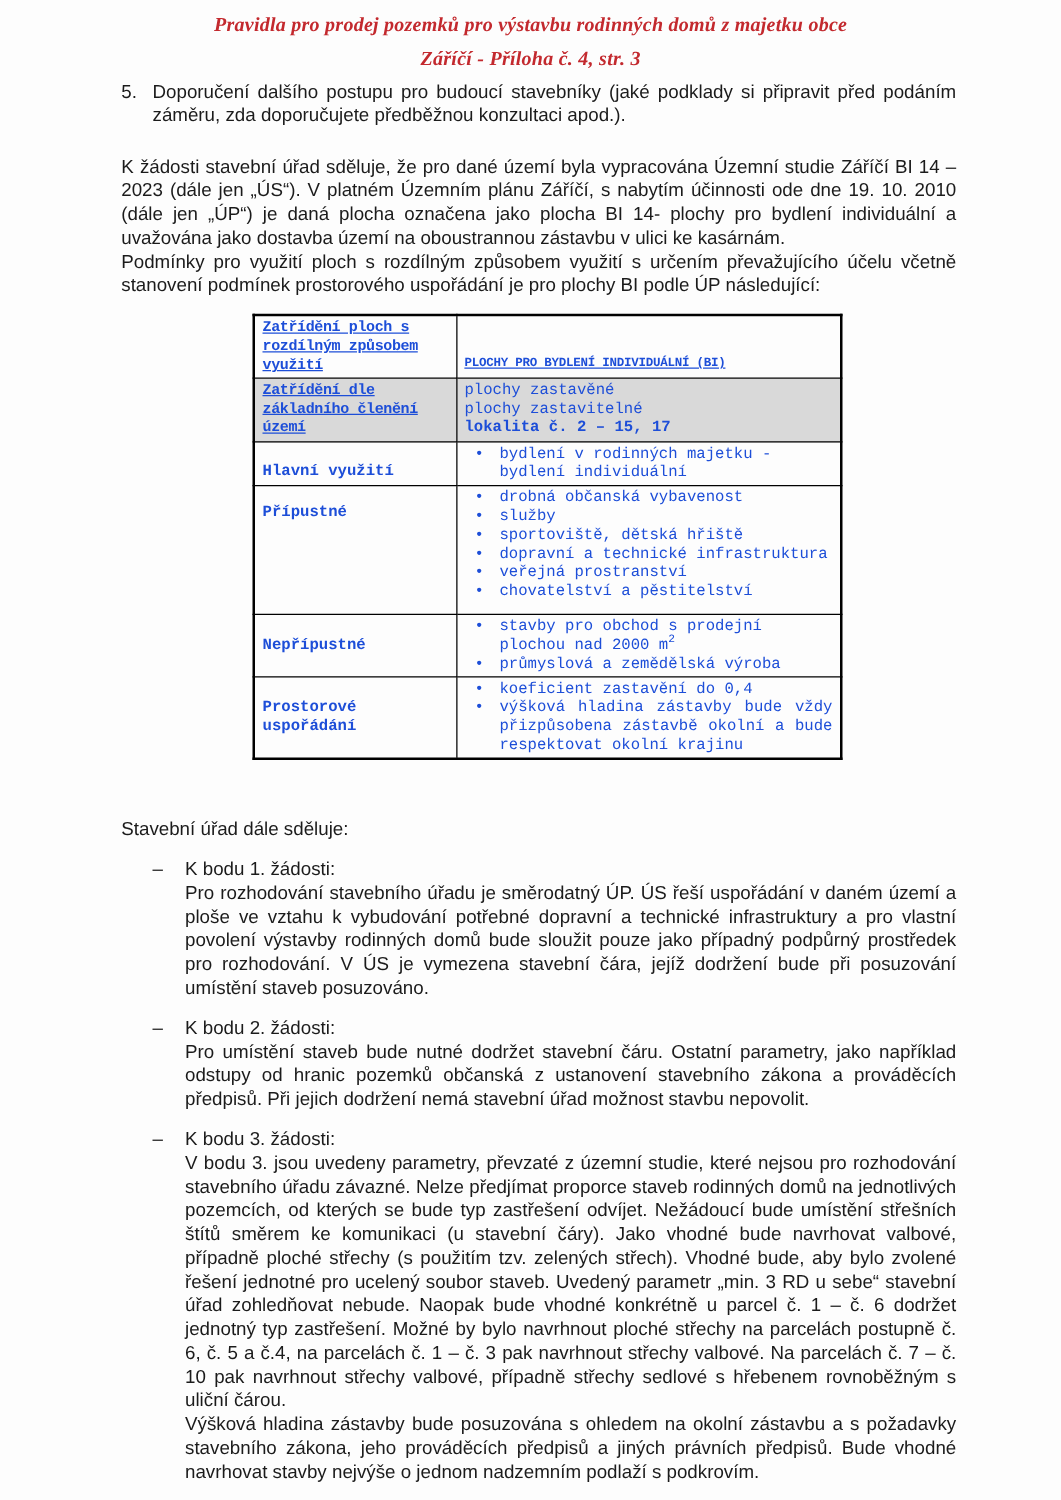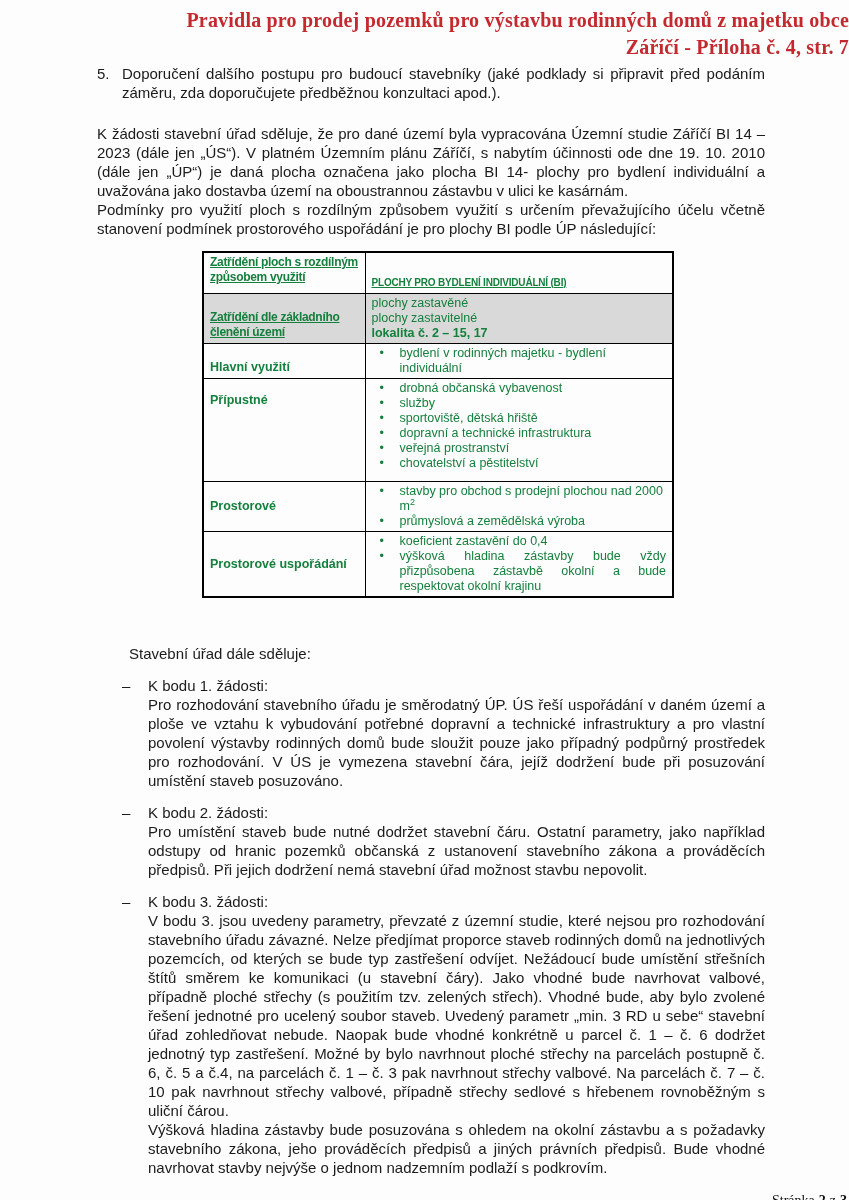--- a/index.html
+++ b/index.html
@@ -4,37 +4,37 @@
 <style>
   html,body{margin:0;padding:0;background:#e8e8e8;}
   .page{
     width:849px;height:1200px;margin:0 auto;background:#fdfdfd;
     position:relative;overflow:hidden;
     font-family:"Liberation Sans",sans-serif;color:#1b1b1b;
   }
   
   .doc-title{
     font-family:"Liberation Serif",serif;font-weight:700;
-    text-align:right;font-size:20px;line-height:27px;
-    padding-top:7px;letter-spacing:.2px;
+    text-align:center;font-size:16px;line-height:27px;
+    padding-top:7px;letter-spacing:.2px;font-style:italic;
   }
   
   .content{margin:0 84px 0 97px;font-size:15px;line-height:19px;}
   .para{text-align:justify;margin:0;}
   
   .item5{display:flex;margin-top:3px;}
   .item5-num{width:25px;flex:none;}
   .item5-text{text-align:justify;flex:1;}
   .intro{margin-top:22px;}
   
   .table-wrap{margin:13px 0 0 105px;}
   table.zoning{
     border-collapse:collapse;table-layout:fixed;
-    font-family:Liberation Sans, sans-serif;font-size:12.5px;line-height:15px;
-    border:2px solid #000;color:#15803d;
+    font-family:Liberation Mono, monospace;font-size:12.5px;line-height:15px;
+    border:2px solid #000;color:#1d4ed8;
   }
   table.zoning td{border:1.5px solid #000;padding:2px 6px;vertical-align:top;}
   .col-label{width:162px;}
   .col-value{width:308px;}
   .lbl{font-weight:700;}
   .u{text-decoration:underline;}
   .just{text-align:justify;}
   .gray{background:#d9d9d9;}
   .vbottom{vertical-align:bottom !important;padding-bottom:3px !important;}
   .vmiddle{vertical-align:middle !important;}
@@ -43,41 +43,41 @@
   .row2-lbl{font-size:12px;letter-spacing:-.3px;}
   .bold-line{font-weight:700;}
   ul.bullets{margin:0;padding:0;list-style:none;}
   ul.bullets li{position:relative;padding-left:28px;}
   ul.bullets li::before{content:"\2022";position:absolute;left:8px;}
   ul.bullets.justify li{text-align:justify;}
   td sup{font-size:9px;line-height:0;}
   .h39{height:35px;} .h45{height:41px;} .h30{height:26px;}
   .h90{height:86px;} .h43{height:39px;} .h47{height:43px;}
   
-  .notes-intro{margin-top:46px;margin-left:32px;}
+  .notes-intro{margin-top:46px;}
   .note{margin-top:13px;}
   .note-head{display:flex;margin-left:25px;}
   .note-dash{width:26px;flex:none;}
   .note-body{margin-left:51px;text-align:justify;}
   
   .footer{
     text-align:right;font-family:"Liberation Serif",serif;
     font-size:14px;margin-top:16px;color:#111;
   }
   .footer .bold{font-weight:700;}
   .footer span{margin:0 2px;}
 </style>
 </head>
 <body>
 
 <div class="page">
 
   <div class="doc-title" style="color:#c3292e;">
     <div>Pravidla pro prodej pozemků pro výstavbu rodinných domů z majetku obce</div>
-    <div>Záříčí - Příloha č. 4, str. 7</div>
+    <div>Záříčí - Příloha č. 4, str. 3</div>
   </div>
 
   <div class="content">
 
     <div class="item5">
       <span class="item5-num">5.</span>
       <span class="item5-text">Doporučení dalšího postupu pro budoucí stavebníky (jaké podklady si připravit před podáním záměru, zda doporučujete předběžnou konzultaci apod.).</span>
     </div>
 
     <div class="intro">
@@ -130,21 +130,21 @@
                   <li>služby</li>
                   <li>sportoviště, dětská hřiště</li>
                   <li>dopravní a technické infrastruktura</li>
                   <li>veřejná prostranství</li>
                   <li>chovatelství a pěstitelství</li>
                 </ul>
           </td>
         </tr>
         <tr>
           <td class="h43 vmiddle">
-            <span class="lbl">Prostorové</span>
+            <span class="lbl">Nepřípustné</span>
           </td>
           <td class="h43">
             <ul class="bullets">
                   <li>stavby pro obchod s prodejní plochou nad 2000 m<sup>2</sup></li>
                   <li>průmyslová a zemědělská výroba</li>
                 </ul>
           </td>
         </tr>
         <tr>
           <td class="h47 vmiddle">

